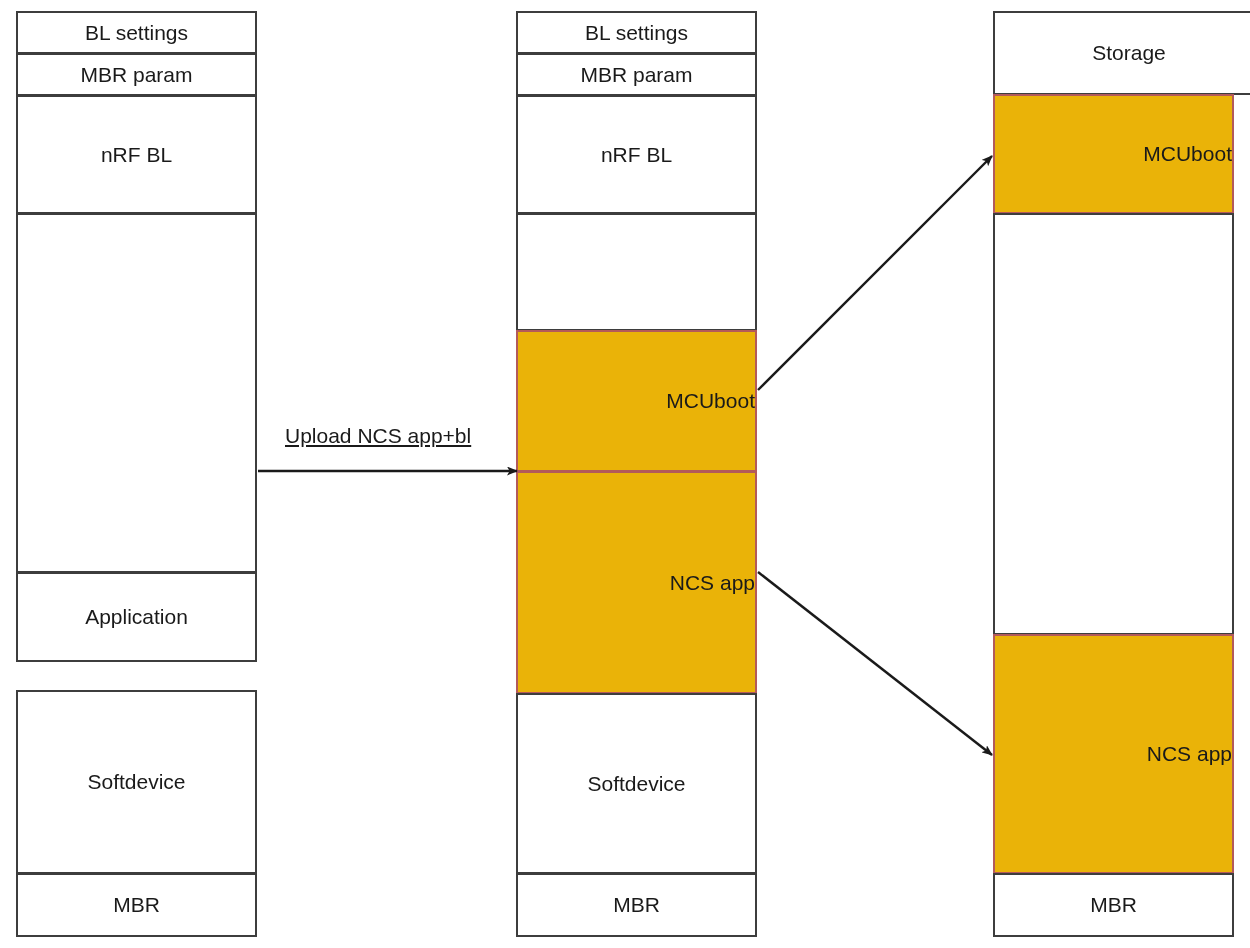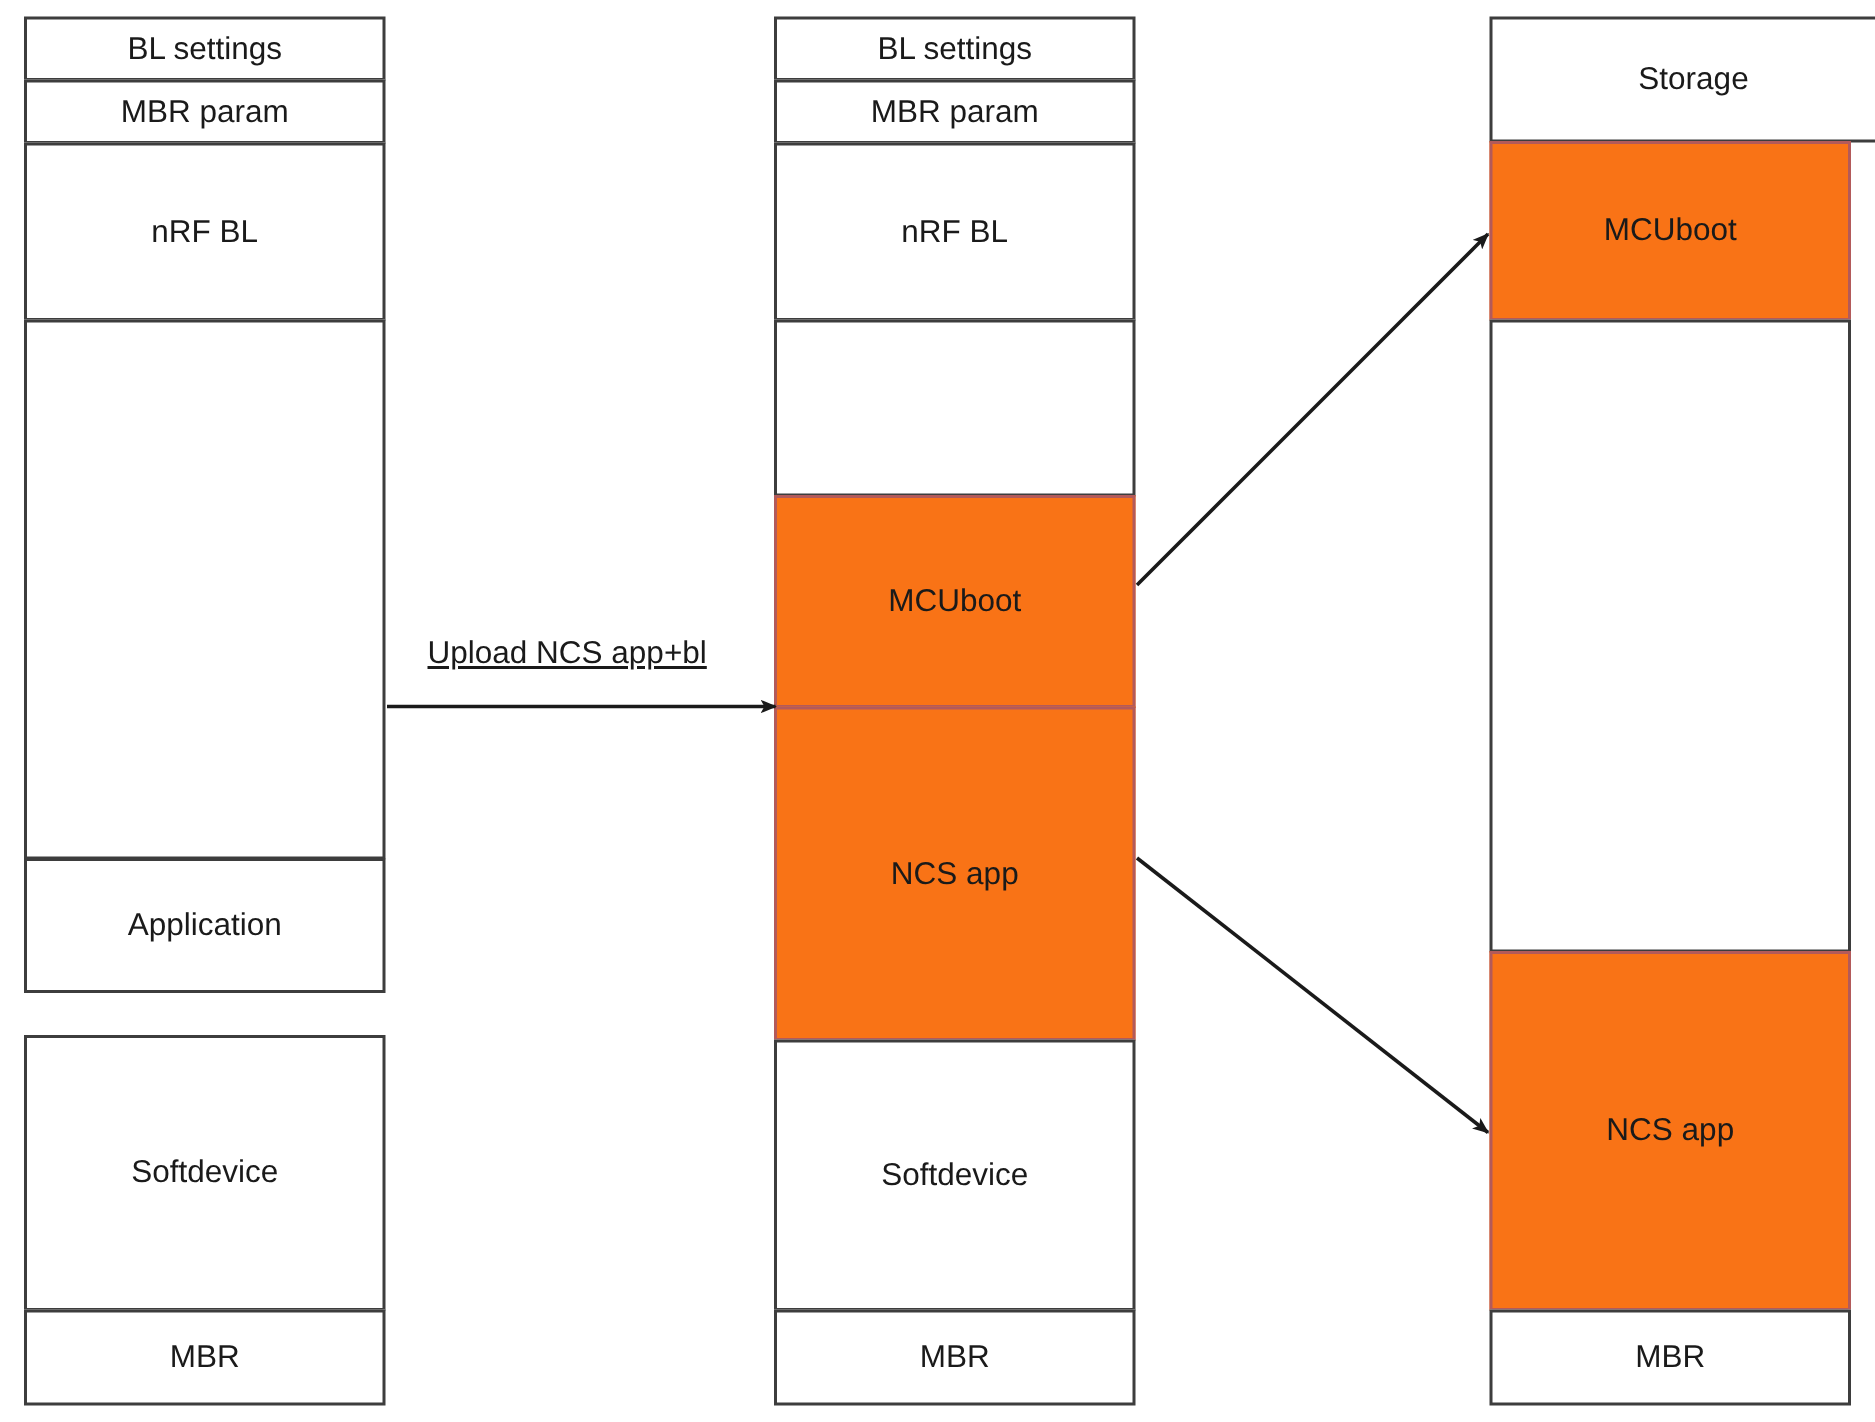--- a/index.html
+++ b/index.html
@@ -31,22 +31,23 @@
     justify-content: center;
     font-size: 21px;
     color: #1a1a1a;
     line-height: 1.2;
     text-align: center;
     background: #ffffff;
     border: 2px solid #3d3d3d;
     overflow: hidden;
   }
   .seg.pink {
-    background: #f97316;
+    background: #eab308;
     border: 2px solid #b35a5a;
+    justify-content: flex-end;
   }
   .seg-label {
     display: block;
     white-space: nowrap;
   }
   svg.overlay {
     position: absolute;
     left: 0;
     top: 0;
     width: 1250px;

